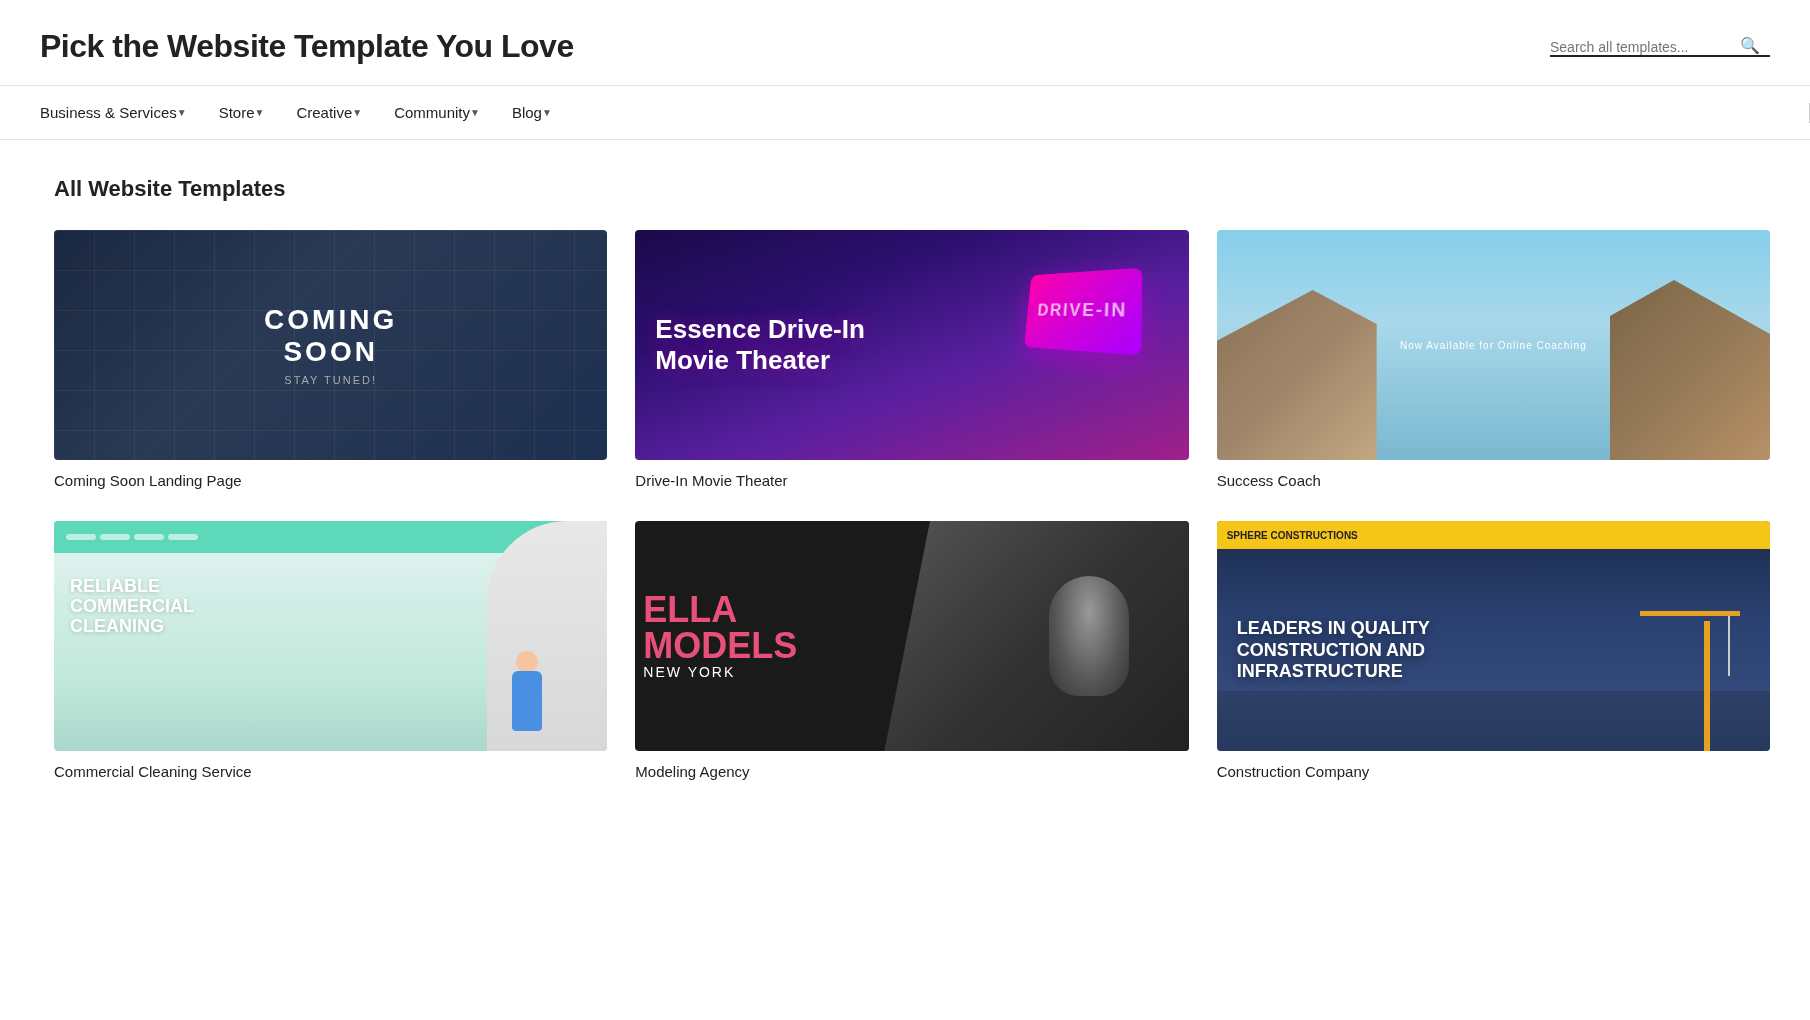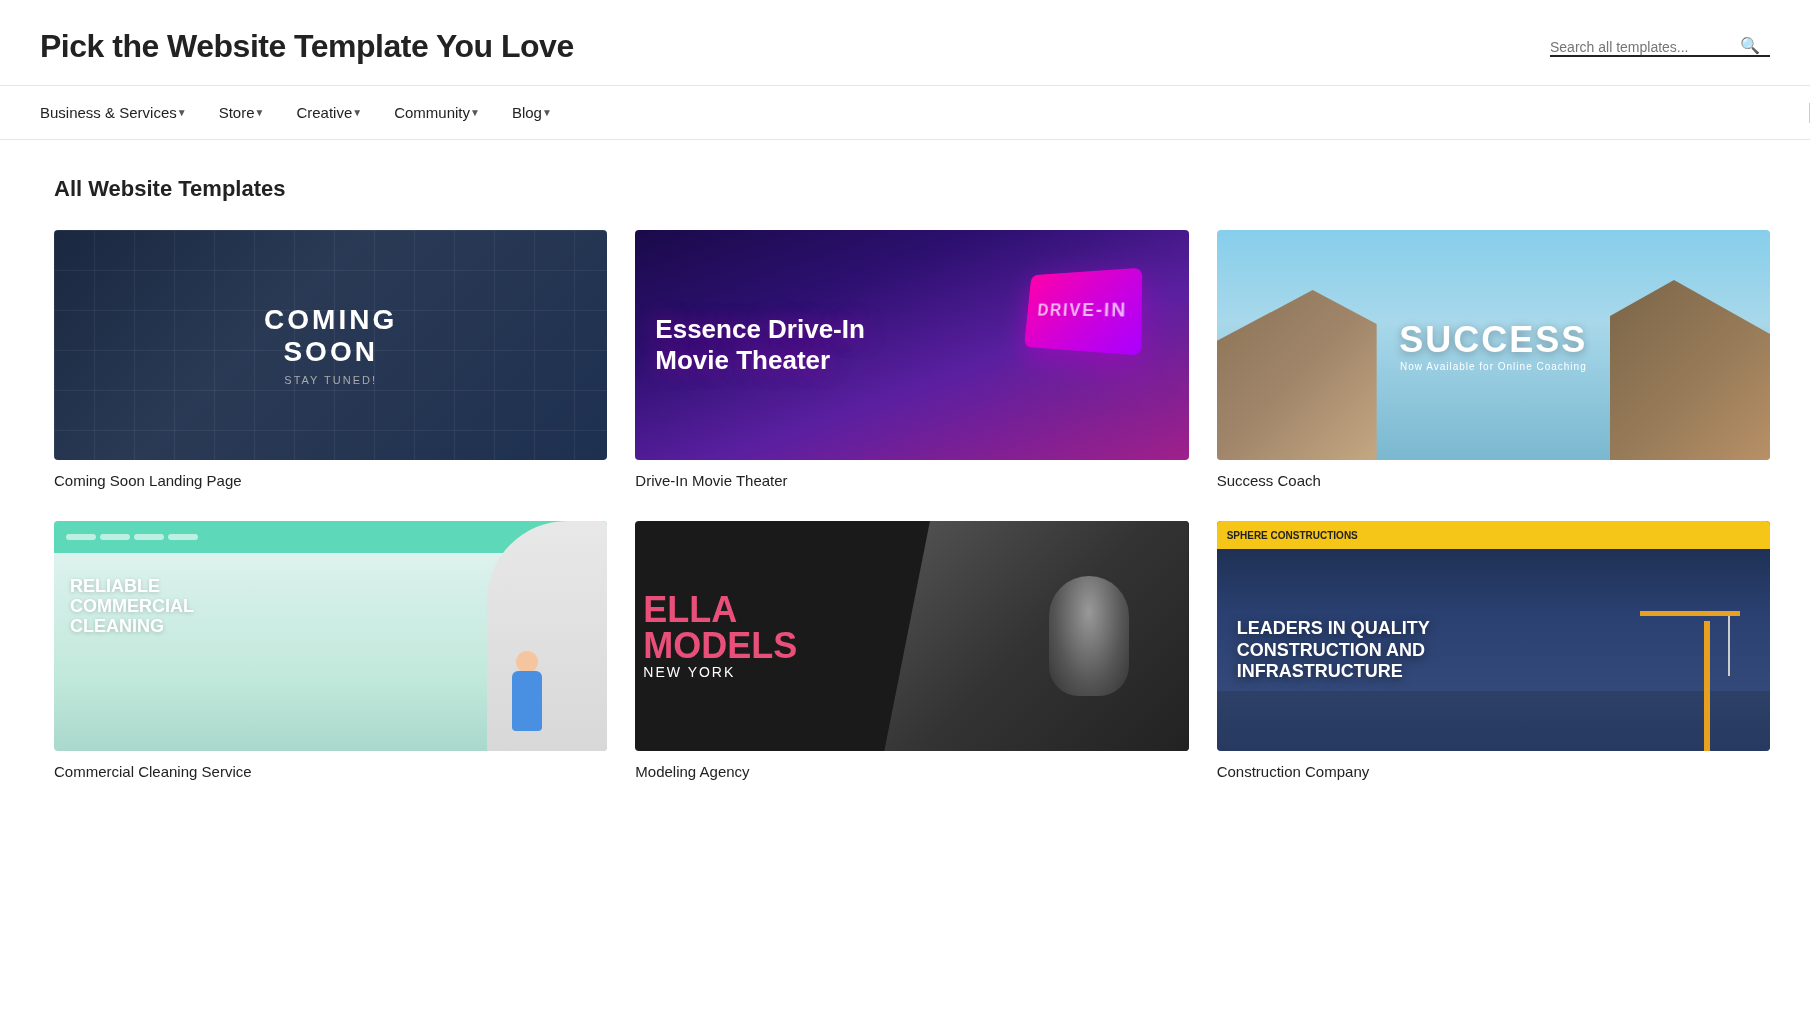--- a/index.html
+++ b/index.html
@@ -492,21 +492,20 @@
       </div>
       <div class="card-label">Drive-In Movie Theater</div>
     </div>
 
     <div class="card">
       <div class="card-image">
         <div class="success-bg">
           <div class="success-cliff-left"></div>
           <div class="success-cliff-right"></div>
           <div class="success-text-overlay">
-            <div class="big">SUCCESS</div>
             <div class="small">Now Available for Online Coaching</div>
           </div>
         </div>
       </div>
       <div class="card-label">Success Coach</div>
     </div>
 
     <div class="card">
       <div class="card-image">
         <div class="cleaning-bg">

